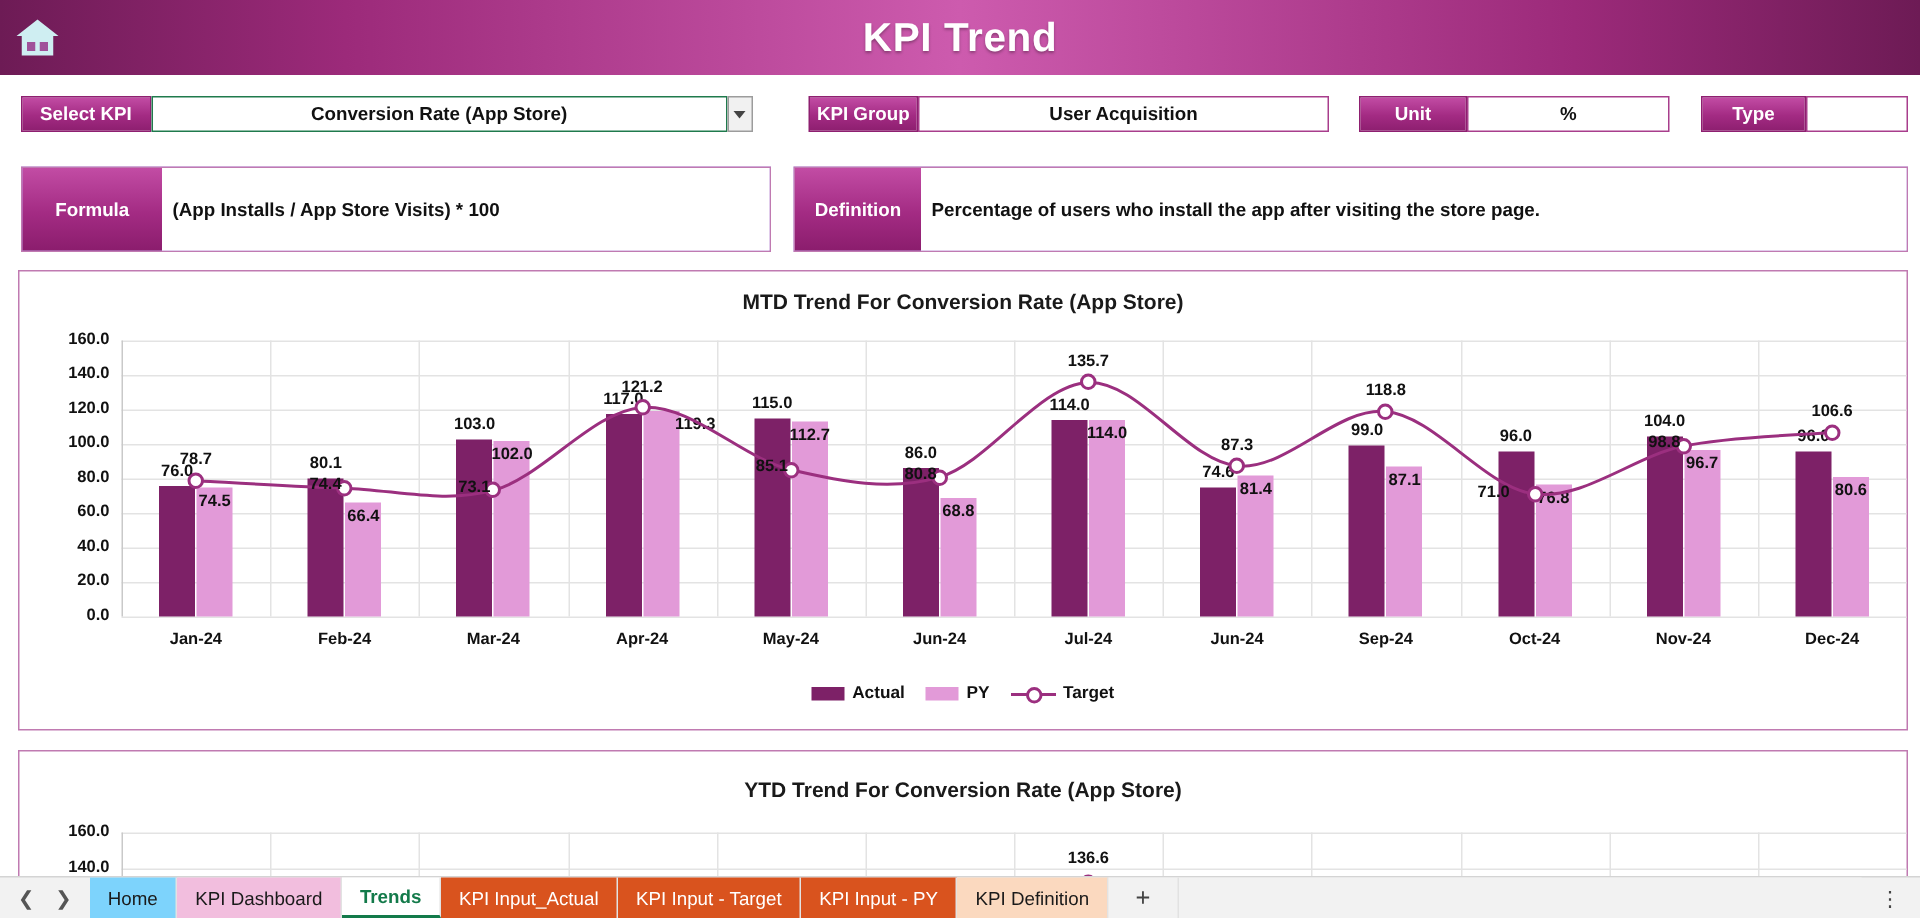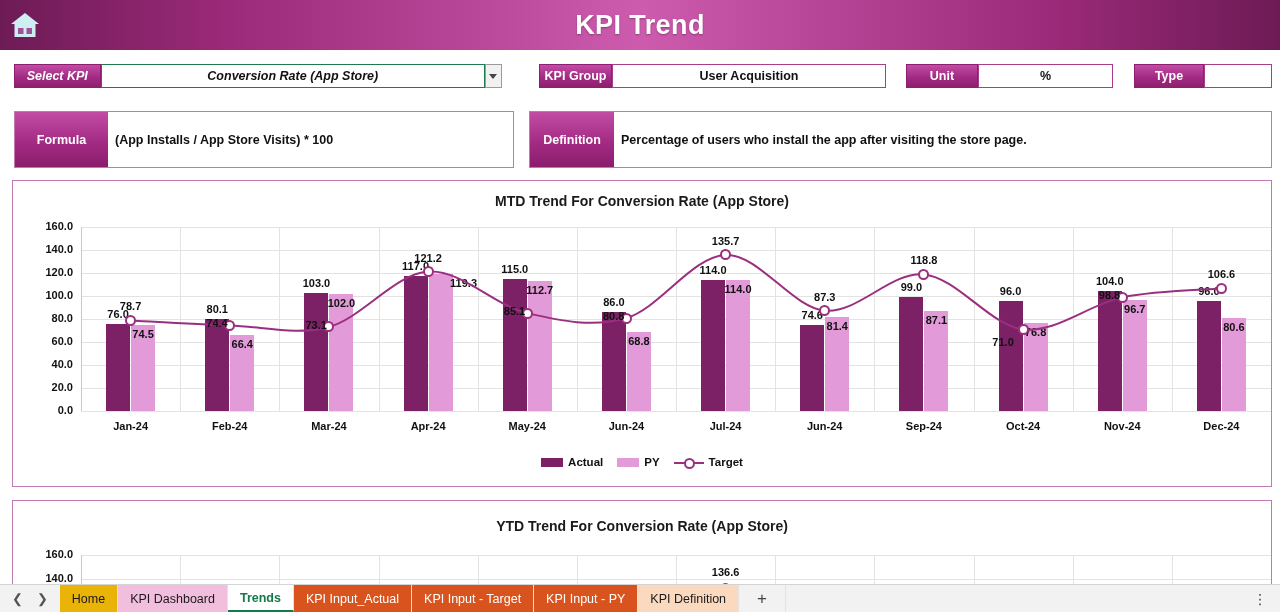--- a/index.html
+++ b/index.html
@@ -100,21 +100,21 @@
     background:#f2f2f2; border-top:1px solid #d4d4d4;
     display:flex; align-items:stretch;
   }
   .navarrows { display:flex; align-items:center; gap:14px; padding:0 12px; color:#555; font-size:13px; }
   .navarrows span { cursor:pointer; }
   .tab {
     display:flex; align-items:center; padding:0 12px;
     font-size:12.5px; color:#1a1a1a; cursor:pointer; white-space:nowrap;
     border-right:1px solid #e2e2e2;
   }
-  .tab.plain { background:#eab308; }
+  .tab.plain { background:#7dd3fc; }
   .tab.pink { background:#f2bede; }
   .tab.active { background:#ffffff; font-weight:bold; color:#137a4a; border-bottom:2.5px solid #137a4a; }
   .tab.orange { background:#d9531e; color:#fff; }
   .tab.peach { background:#fbd9bf; }
   .tab.addnew { background:#f2f2f2; font-size:17px; color:#444; padding:0 18px; }
   .tabbar .spacer { flex:1; background:#f2f2f2; }
   .kebab { display:flex; align-items:center; padding:0 12px; color:#444; font-size:14px; cursor:pointer; letter-spacing:1px; }
 </style>
 </head>
 <body>
@@ -127,21 +127,21 @@
         <path d="M15 2 L29 13 L25.5 13 L25.5 26 L4.5 26 L4.5 13 L1 13 Z" fill="#cfeef2"></path>
         <rect x="8" y="17" width="5.5" height="6" fill="#a0519a"></rect>
         <rect x="16.5" y="17" width="5.5" height="6" fill="#a0519a"></rect>
       </svg>
     </div>
     <div class="title-text">KPI Trend</div>
   </div>
 
   <div class="fields">
 
-    <div class="fld selkpi" style="left:14px; top:14px; width:488px;font-style:italic;">
+    <div class="fld selkpi" style="left:14px; top:14px; width:488px;">
       <div class="lbl" style="width:92px;">Select KPI</div>
       <div class="val" style="width:409px;">Conversion Rate (App Store)</div>
       <div class="dd-btn">
           <i class="caret"></i>
         </div>
     </div>
 
     <div class="fld" style="left:539px; top:14px; width:347px;">
       <div class="lbl" style="width:73px;">KPI Group</div>
       <div class="val" style="flex:1;">User Acquisition</div>
@@ -276,21 +276,21 @@
         <div class="dlabel" style="left: 476.25px; top: 90.135px; width: 36px; text-align: right;">85.1</div>
         <div class="marker" style="left: 607.917px; top: 97.58px;"></div>
         <div class="dlabel" style="left: 575.417px; top: 95.08px; width: 36px; text-align: right;">80.8</div>
         <div class="marker" style="left: 707.083px; top: 34.445px;"></div>
         <div class="dlabel" style="left: 694.583px; top: 19.945px; width: 36px; text-align: center;">135.7</div>
         <div class="marker" style="left: 806.25px; top: 90.105px;"></div>
         <div class="dlabel" style="left: 793.75px; top: 75.605px; width: 36px; text-align: center;">87.3</div>
         <div class="marker" style="left: 905.417px; top: 53.88px;"></div>
         <div class="dlabel" style="left: 892.917px; top: 39.38px; width: 36px; text-align: center;">118.8</div>
         <div class="marker" style="left: 1004.58px; top: 108.85px;"></div>
-        <div class="dlabel" style="left: 972.083px; top: 121px; width: 36px; text-align: center;">71.0</div>
+        <div class="dlabel" style="left: 972.083px; top: 107px; width: 36px; text-align: left;">71.0</div>
         <div class="marker" style="left: 1103.75px; top: 76.88px;"></div>
         <div class="dlabel" style="left: 1071.25px; top: 74.38px; width: 36px; text-align: right;">98.8</div>
         <div class="marker" style="left: 1202.92px; top: 67.91px;"></div>
         <div class="dlabel" style="left: 1190.42px; top: 53.41px; width: 36px; text-align: center;">106.6</div>
       </div>
     <div class="legend" id="mtd-legend" style="left:0; right:0; top:275px; justify-content:center;">
       <div class="item">
         <span class="sw actual"></span>
         <span>Actual</span>
       </div>

